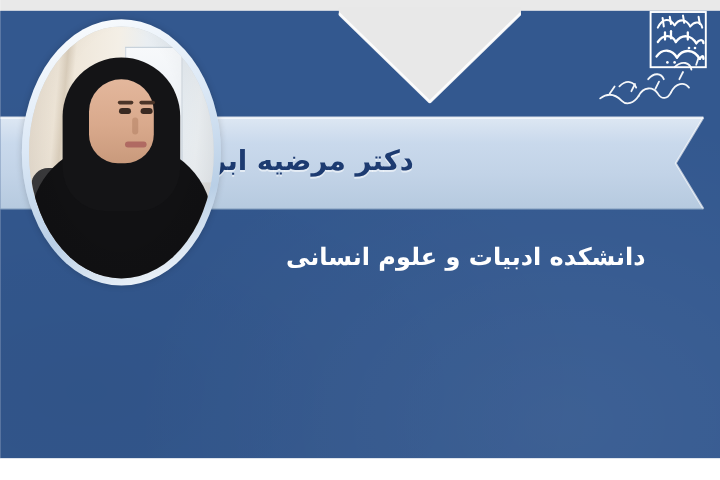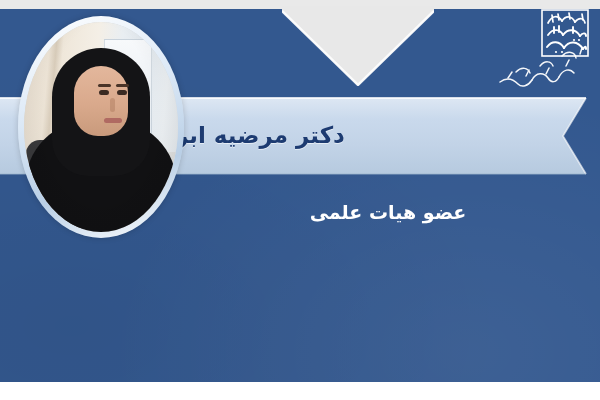--- a/index.html
+++ b/index.html
@@ -353,16 +353,16 @@
         <path d="M12 72 L16 66"></path>
         <path d="M30 70 L33 64"></path>
         <path d="M50 68 L53 62"></path>
         <path d="M70 60 L73 54"></path>
         <path d="M84 48 L86 42"></path>
       </g>
     </svg>
   </div>
 
   <div class="subtitle">
-    <div class="line1">عضو هیات علمی</div>
+    <div class="line2">دانشکده ادبیات و علوم انسانی</div>
   </div>
 
 </div>
 
 </body></html>

